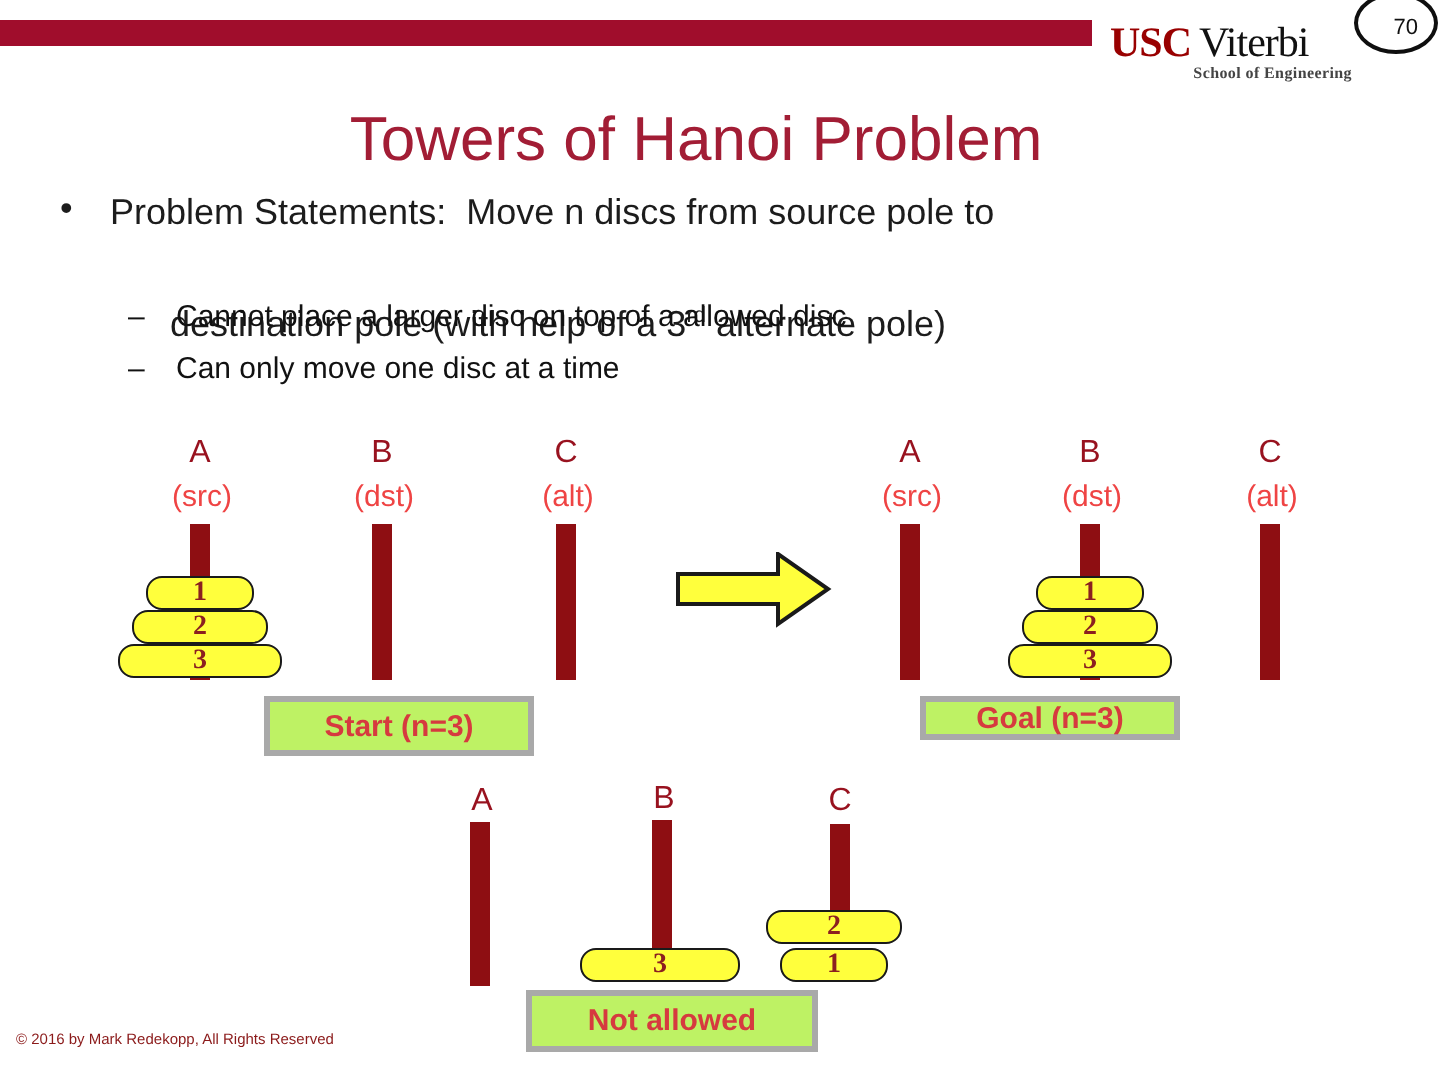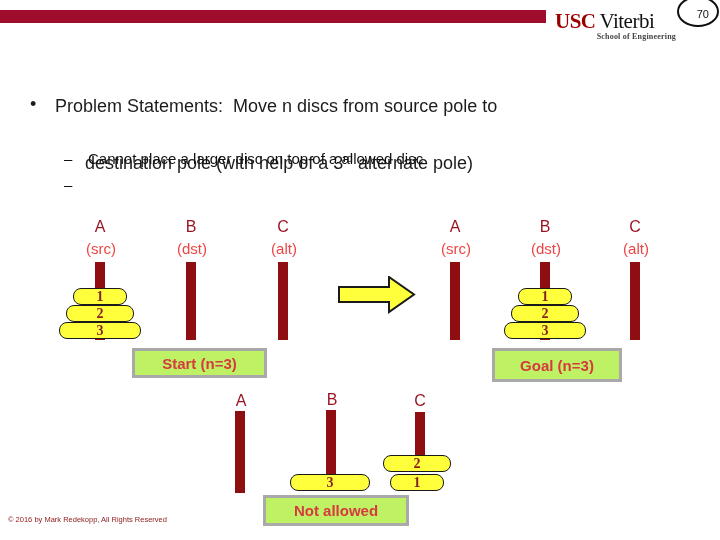--- a/index.html
+++ b/index.html
@@ -51,35 +51,37 @@
   <div class="top-bar"></div>
   <div class="logo-line">
     <span class="logo-usc">USC</span>
     <span class="logo-viterbi">Viterbi</span>
   </div>
   <div class="logo-sub">School of Engineering</div>
   <div class="page-oval">
     <span>70</span>
   </div>
 
+  <div class="title">Towers of Hanoi Problem</div>
 
   <div class="bullet">
     <span class="bullet-marker">•</span>
     <span class="bullet-text"><span>Problem Statements:  Move n discs from source pole to</span><br>
       <span>destination pole (with help of a 3</span><sup>rd</sup><span> alternate pole)</span>
     </span>
   </div>
 
   <div class="sub-bullets">
     <div class="sub-bullet">
       <span class="sub-marker">–</span>
       <span class="sub-text">Cannot place a larger disc on top of a allowed disc</span>
     </div>
     <div class="sub-bullet">
       <span class="sub-marker">–</span>
+      <span class="sub-text">Can only move one disc at a time</span>
     </div>
   </div>
 
   <div class="pole-label" style="left:100px; top:218px;">A</div>
   <div class="pole-role" style="left:101px; top:240px;">(src)</div>
   <div class="rod" style="left:95px; top:262px; height:78px;"></div>
 
   <div class="pole-label" style="left:191px; top:218px;">B</div>
   <div class="pole-role" style="left:192px; top:240px;">(dst)</div>
   <div class="rod" style="left:186px; top:262px; height:78px;"></div>
@@ -109,21 +111,21 @@
   <div class="rod" style="left:540px; top:262px; height:78px;"></div>
 
   <div class="pole-label" style="left:635px; top:218px;">C</div>
   <div class="pole-role" style="left:636px; top:240px;">(alt)</div>
   <div class="rod" style="left:630px; top:262px; height:78px;"></div>
 
   <div class="disc" style="left:518px; top:288px; width:54px;">1</div>
   <div class="disc" style="left:511px; top:305px; width:68px;">2</div>
   <div class="disc" style="left:504px; top:322px; width:82px;">3</div>
 
-  <div class="caption-box" style="left:492px; top:348px; width:130px; height:34px;">
+  <div class="caption-box" style="left:460px; top:348px; width:130px; height:22px;">
     <span>Goal (n=3)</span>
   </div>
 
   <div class="pole-label" style="left:241px; top:392px;">A</div>
   <div class="rod" style="left:235px; top:411px; height:82px;"></div>
 
   <div class="pole-label" style="left:332px; top:391px;">B</div>
   <div class="rod" style="left:326px; top:410px; height:64px;"></div>
 
   <div class="pole-label" style="left:420px; top:392px;">C</div>

